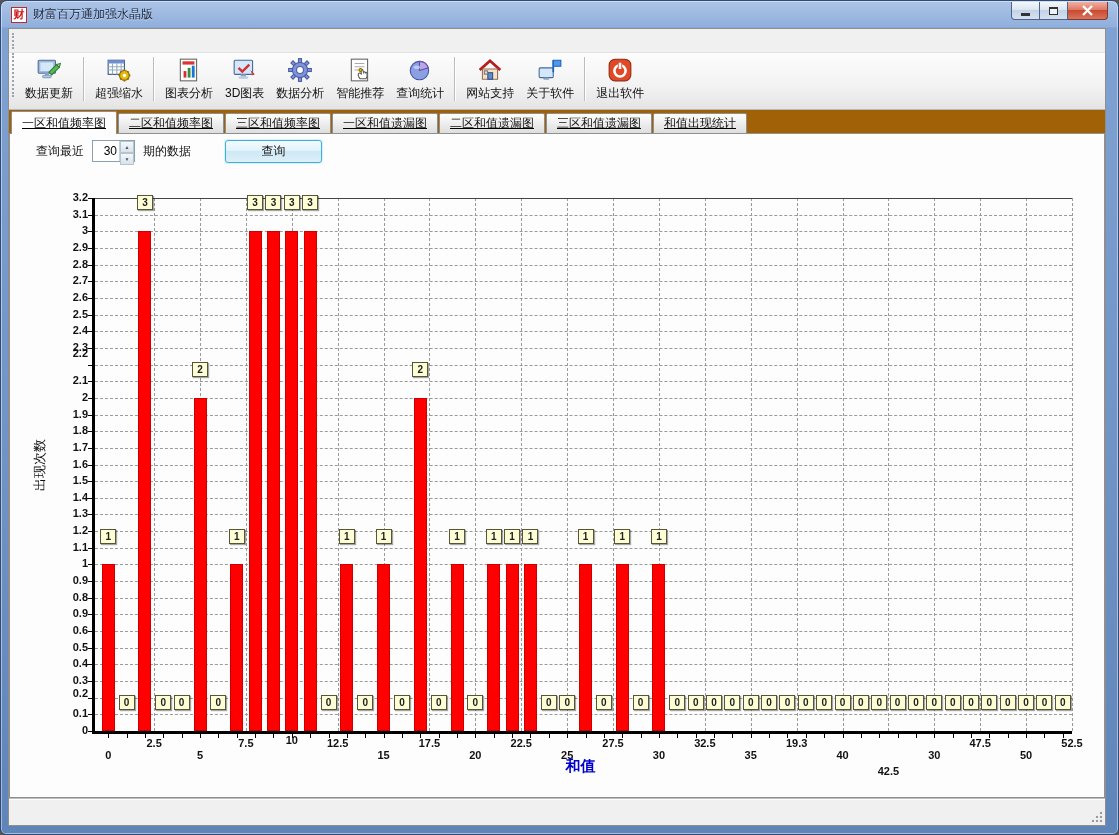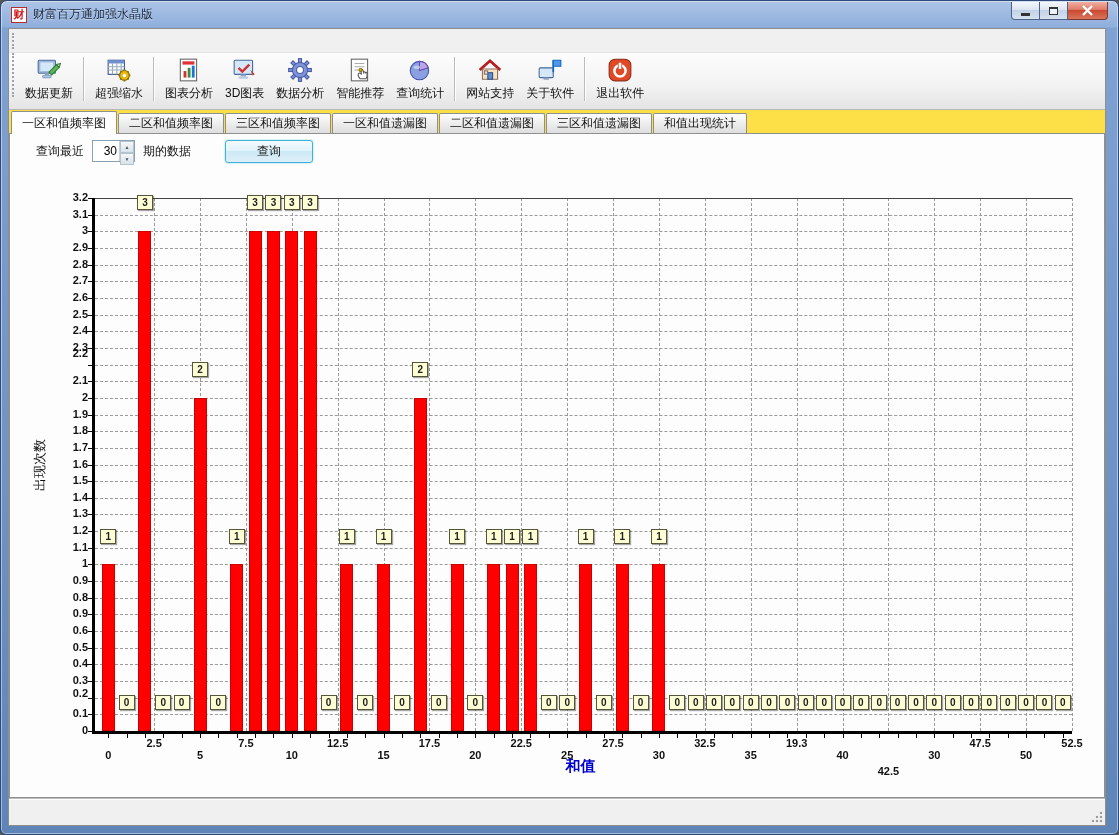--- a/index.html
+++ b/index.html
@@ -39,36 +39,36 @@
   .toolbar { height:57px; display:flex; align-items:flex-start;
     background:linear-gradient(#fdfdfd,#f2f2f2 60%,#e4e4e4); border-bottom:1px solid #b9b9b9; }
   .toolbtns { display:flex; align-items:stretch; height:52px; }
   .tool-btn { display:flex; flex-direction:column; align-items:center; justify-content:flex-start;
     padding:2px 5px 0 5px; font-size:12px; color:#111; cursor:default; border:1px solid transparent; border-radius:2px; }
   .tool-btn .ticon { width:27px; height:27px; display:flex; align-items:center; justify-content:center; }
   .tool-btn .tlabel { margin-top:2px; white-space:nowrap; }
   .tool-sep { width:0; border-left:1px solid #bcbcbc; border-right:1px solid #fff; height:44px; margin:4px 4px 0 4px; }
 
   
-  .tabstrip { height:23px; background:#fde047; padding:0 0 0 2px; position:relative; }
+  .tabstrip { height:23px; background:#a16207; padding:0 0 0 2px; position:relative;text-decoration:underline; }
   .tabstrip ul { list-style:none; display:flex; align-items:flex-end; height:100%; }
   .tab { height:20px; padding:0 10px; display:flex; align-items:center; font-size:12px; color:#111;
     background:linear-gradient(#fefefe,#ececec 55%,#dedede); border:1px solid #8e8e8e; border-bottom:none;
     border-radius:2px 2px 0 0; margin-right:1px; position:relative; cursor:default; }
   .tab.active { height:23px; background:#fdfdfd; z-index:3; box-shadow:inset 0 2px 0 #fdfdfd; margin-bottom:-1px; }
 
   
   .page { flex:1; background:#fdfdfd; border:1px solid #909090; border-top:1px solid #909090; position:relative; overflow:hidden; }
   .query-row { position:absolute; left:26px; top:5px; height:24px; display:flex; align-items:center; font-size:12px; color:#111; }
   .spin { display:inline-flex; margin:0 8px; border:1px solid #8ba0b1; background:#fff; height:22px; }
   .spin input { width:26px; border:none; outline:none; font-size:12px; text-align:right; padding-right:2px; font-family:inherit; }
   .spin-btns { display:flex; flex-direction:column; width:15px; border-left:1px solid #c6d2da; }
   .spin-btns span { flex:1; font-size:5px; line-height:10px; color:#44586a; text-align:center;
     background:linear-gradient(#f5f8fa,#d8e2ea); border:1px solid #b5c4cf; cursor:default; }
-  .query-btn { margin-left:34px; width:88px; height:23px; font-size:12px; color:#111; font-family:inherit;
+  .query-btn { margin-left:34px; width:97px; height:23px; font-size:12px; color:#111; font-family:inherit;
     border:1px solid #3db2d6; border-radius:3px; box-shadow:0 0 2px #7fd0e8;
     background:linear-gradient(#f4fbfe,#e2f3fb 45%,#cde9f6 50%,#def0f9); cursor:default;text-align:center; }
 
   
   #chart { position:absolute; left:0; top:0; right:0; bottom:0; }
   #chart div { position:absolute; }
   .gridline-h { border-top:1px dashed #9a9a9a; height:0; }
   .gridline-v { border-left:1px dashed #9a9a9a; width:0; }
   .plot-topline { height:0; border-top:1px solid #444; }
   .y-axis { background:#000; }
@@ -384,21 +384,21 @@
           <div class="y-tick-mark" style="left: 78px; top: 64px;"></div>
           <div class="y-tick-label" style="left: 36px; top: 57px;">3.2</div>
           <div class="x-tick-label" style="left: 76.2176px; top: 615px;">0</div>
           <div class="gridline-v" style="left: 144.112px; top: 64px; height: 533px;"></div>
           <div class="x-tick-label" style="left: 122.112px; top: 603px;">2.5</div>
           <div class="gridline-v" style="left: 190.006px; top: 64px; height: 533px;"></div>
           <div class="x-tick-label" style="left: 168.006px; top: 615px;">5</div>
           <div class="gridline-v" style="left: 235.901px; top: 64px; height: 533px;"></div>
           <div class="x-tick-label" style="left: 213.901px; top: 603px;">7.5</div>
           <div class="gridline-v" style="left: 281.795px; top: 64px; height: 533px;"></div>
-          <div class="x-tick-label" style="left: 259.795px; top: 615px;">10</div>
+          <div class="x-tick-label" style="left: 259.795px; top: 600px;">10</div>
           <div class="gridline-v" style="left: 327.69px; top: 64px; height: 533px;"></div>
           <div class="x-tick-label" style="left: 305.69px; top: 603px;">12.5</div>
           <div class="gridline-v" style="left: 373.584px; top: 64px; height: 533px;"></div>
           <div class="x-tick-label" style="left: 351.584px; top: 615px;">15</div>
           <div class="gridline-v" style="left: 419.478px; top: 64px; height: 533px;"></div>
           <div class="x-tick-label" style="left: 397.478px; top: 603px;">17.5</div>
           <div class="gridline-v" style="left: 465.373px; top: 64px; height: 533px;"></div>
           <div class="x-tick-label" style="left: 443.373px; top: 615px;">20</div>
           <div class="gridline-v" style="left: 511.267px; top: 64px; height: 533px;"></div>
           <div class="x-tick-label" style="left: 489.267px; top: 603px;">22.5</div>

